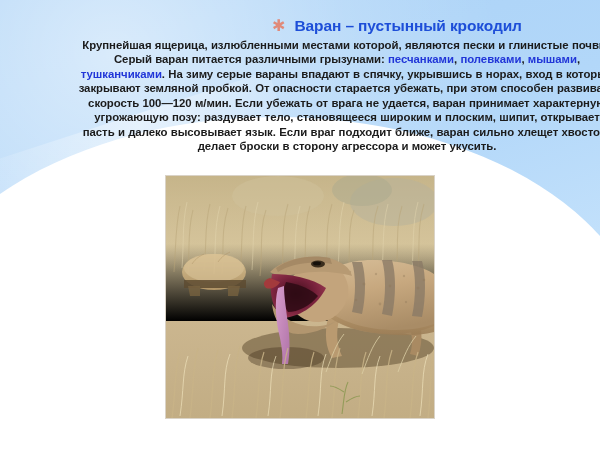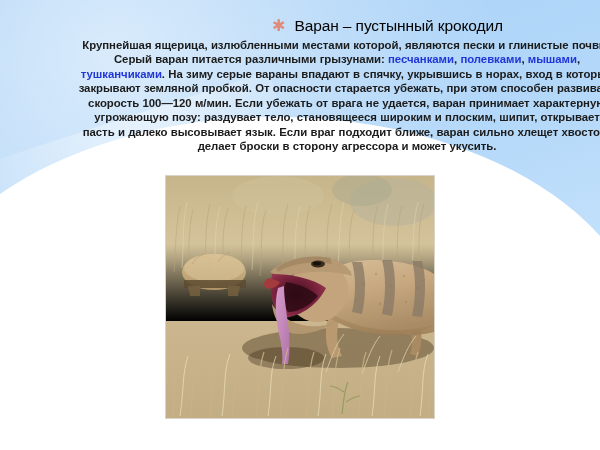--- a/index.html
+++ b/index.html
@@ -83,22 +83,22 @@
   .bullet {
     font-size: 16px;
     line-height: 19px;
     color: #e08a7a;
     font-weight: 700;
     user-select: none;
   }
   .title {
     font-size: 15.5px;
     line-height: 19px;
-    font-weight: 400;
-    color: #000000;
+    font-weight: 700;
+    color: #1d4ed8;
     white-space: nowrap;
     letter-spacing: -0.1px;
   }
 
   .body-text {
     position: absolute;
     left: 77px;
     top: 38px;
     width: 540px;
     text-align: center;

